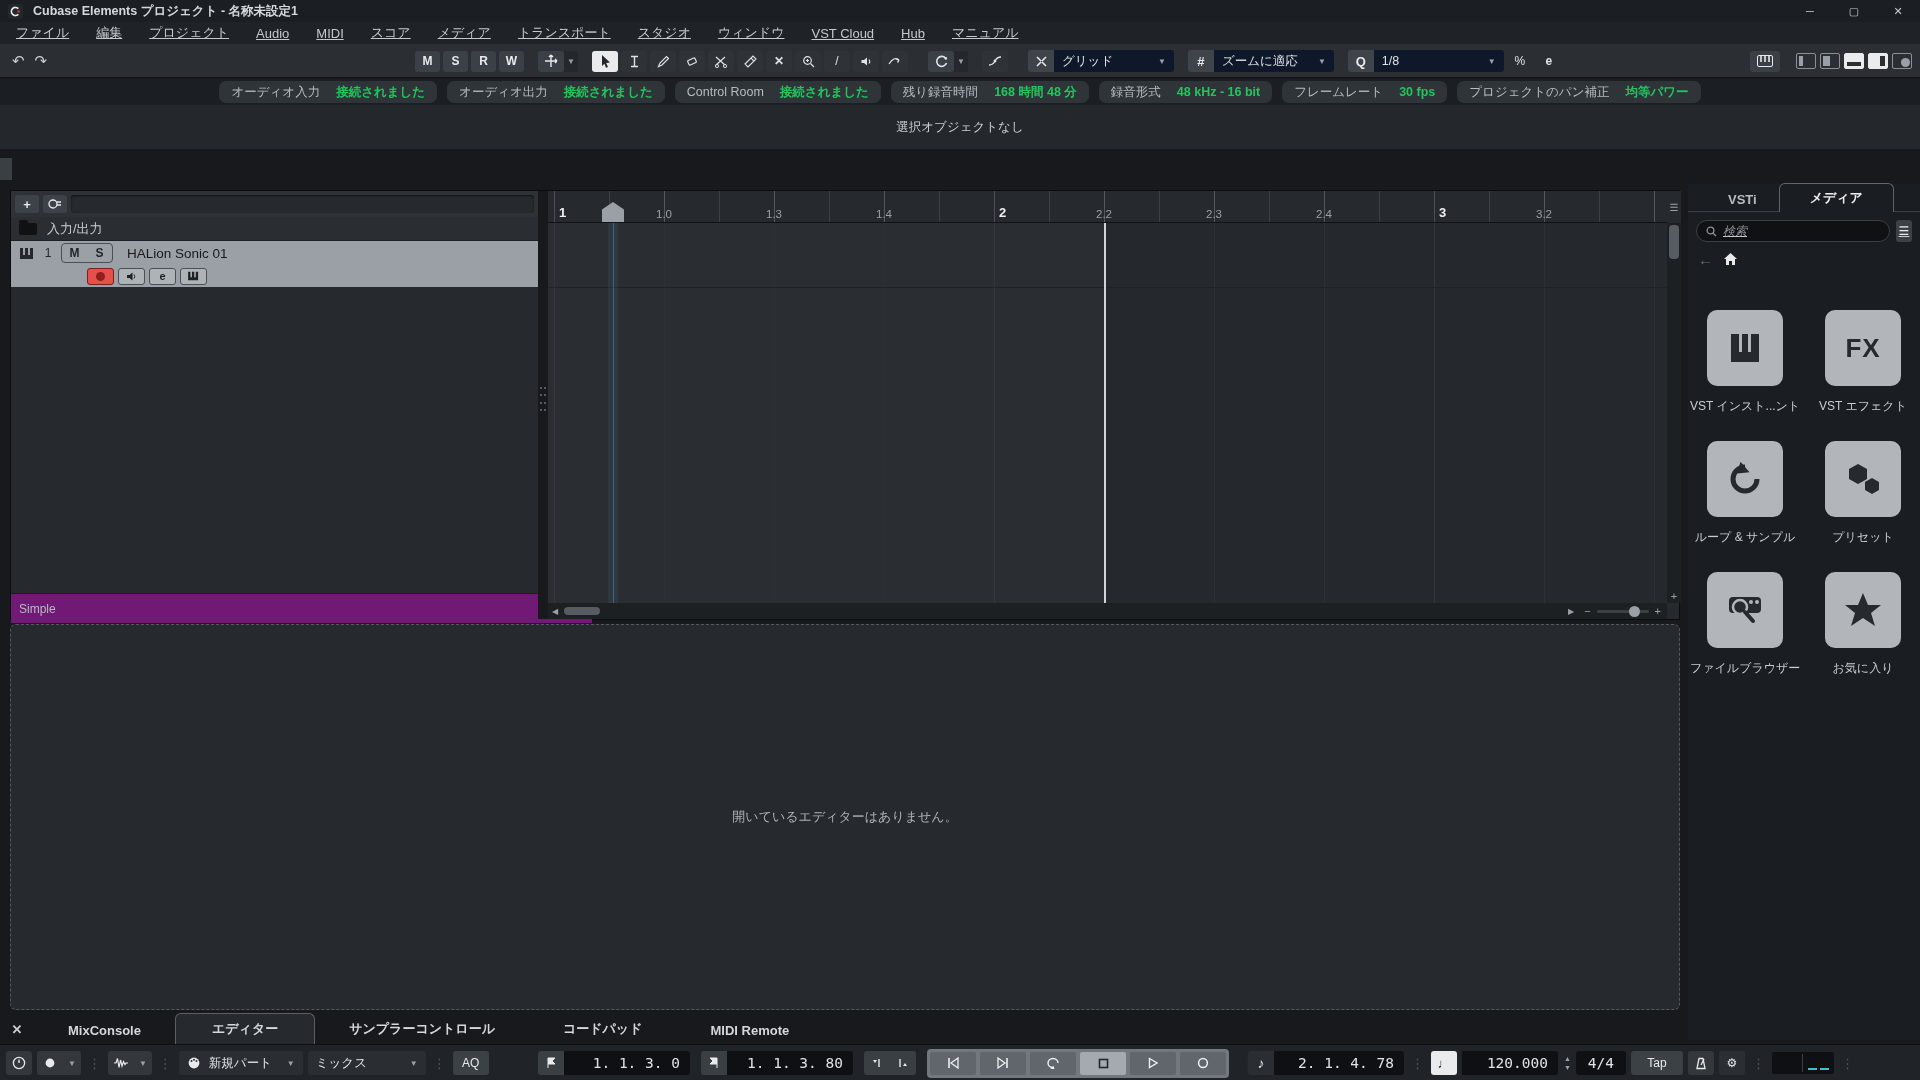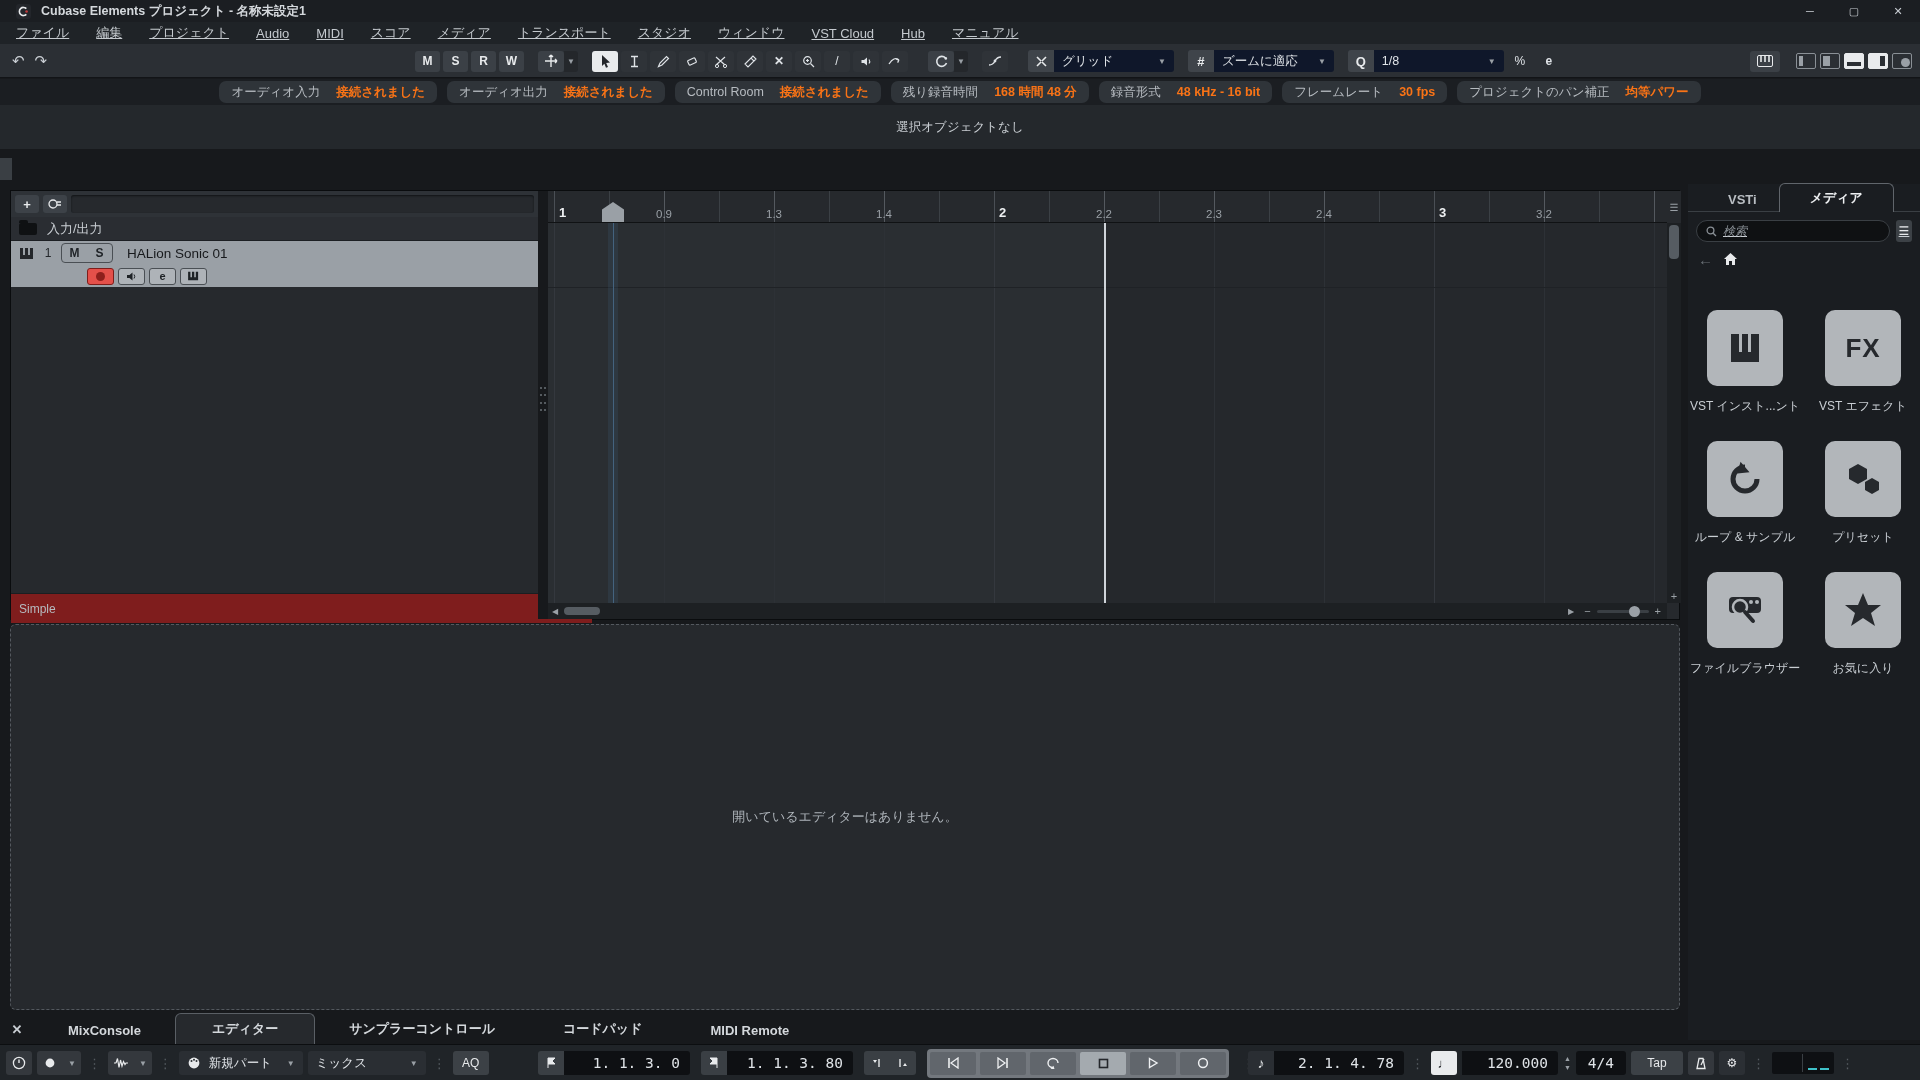--- a/index.html
+++ b/index.html
@@ -4,21 +4,21 @@
 <style>
   * { margin:0; padding:0; box-sizing:border-box; }
   html,body { background:#101214; }
   .screen {
     position:relative; width:1920px; height:1080px; overflow:hidden;
     background:#17191c; font-family:"Liberation Sans",sans-serif; color:#c9ced3;
     font-size:13px;
   }
   
   .titlebar { position:absolute; left:0; top:0; width:1920px; height:22px;
-    background:#1b1e22; display:flex; align-items:center;padding-left:8px; }
+    background:#1b1e22; display:flex; align-items:center; }
   .appicon { width:15px; height:15px; margin:0 10px 0 8px; border-radius:3px;
     background:#23262b; position:relative; flex:none; }
   .appicon svg { position:absolute; inset:1px; }
   .title-text { font-size:12.5px; color:#d4d8dc; font-weight:bold; }
   .wincontrols { position:absolute; right:0; top:0; height:22px; display:flex; }
   .winbtn { width:44px; height:22px; display:flex; align-items:center; justify-content:center;
     color:#c9ced3; font-size:11px; }
   
   .menubar { position:absolute; left:0; top:22px; width:1920px; height:22px;
     background:#1f2327; display:flex; align-items:center; gap:27px; padding-left:16px;
@@ -50,21 +50,21 @@
   .zbtn { width:20px; height:16px; border:1px solid #8a9096; border-radius:2px; position:relative; background:transparent; }
   .zbtn.on { background:#e9ebed; border-color:#e9ebed; }
   .zfill { position:absolute; background:#9aa0a6; }
   .zbtn.on .zfill { background:#2b2f34; }
   
   .statusbar { position:absolute; left:0; top:79px; width:1920px; height:26px;
     background:#1b1e22; display:flex; align-items:center; justify-content:center; gap:10px; }
   .pill { background:#2f3439; border-radius:7px; height:22px; display:flex; align-items:center;
     gap:16px; padding:0 12px; font-size:12.5px; }
   .pill .pl { color:#b6bbc0; }
-  .pill .pv { color:#f97316; font-weight:bold; }
+  .pill .pv { color:#22c55e; font-weight:bold; }
   
   .infoline { position:absolute; left:0; top:105px; width:1920px; height:44px;
     background:#24282c; display:flex; align-items:center; justify-content:center;
     font-size:12.5px; color:#c9ced3; }
   .left-handle { position:absolute; left:0; top:158px; width:12px; height:22px; background:#3a3f44; }
   
   .project { position:absolute; left:10px; top:190px; width:1670px; height:430px;
     background:#26292d; border:1px solid #0a0c0e; }
   .list-toolbar { position:absolute; left:0; top:0; width:527px; height:26px; background:#2e3237;
     display:flex; align-items:center; gap:4px; padding:0 4px; }
@@ -83,21 +83,21 @@
   .msbtn { width:25px; height:18px; background:#aeb3b8; border:1px solid #4a4f54; border-radius:3px;
     font-weight:bold; font-size:12px; color:#1e2226; display:flex; align-items:center; justify-content:center; }
   .ms-wrap { display:flex; border:1px solid #4a4f54; border-radius:4px; }
   .ms-wrap .msbtn { border:none; background:transparent; }
   .tr-name { font-size:13.5px; color:#17191c; margin-left:6px; }
   .tr-bot { display:flex; align-items:center; gap:4px; padding-left:76px; height:22px; }
   .tsub { width:27px; height:17px; background:#aeb3b8; border:1px solid #4a4f54; border-radius:3px;
     display:flex; align-items:center; justify-content:center; font-size:11px; font-weight:bold; color:#1e2226; }
   .tsub.rec { background:#e4504a; border-color:#7e1d1a; }
   .recdot { width:9px; height:9px; border-radius:50%; background:#8e1f1c; }
-  .simple-row { position:absolute; left:0; top:402px; width:581px; height:30px; background:#7f1d1d;
+  .simple-row { position:absolute; left:0; top:402px; width:581px; height:30px; background:#701a75;
     border-top:1px solid #1b1e21; display:flex; align-items:center; padding:0 8px; font-size:12px; color:#b6bbc0; }
   .simple-icons { margin-left:auto; display:flex; gap:14px; color:#9aa0a6; font-size:10px; align-items:center; }
   .splitter { position:absolute; left:527px; top:0; width:10px; height:428px; background:#17191c; }
   .split-dots { position:absolute; left:2px; top:196px; width:6px; height:26px;
     display:grid; grid-template-columns:2px 2px; gap:3px 2px; }
   .split-dots i { width:2px; height:2px; background:#6a7076; border-radius:50%; }
   
   .ruler { position:absolute; left:537px; top:0; width:1119px; height:32px; background:#26292d;
     border-bottom:1px solid #101214;
     background-image:
@@ -508,21 +508,21 @@
           <i></i>
           <i></i>
           <i></i>
           <i></i>
           <i></i>
       </div>
     </div>
 
     <div class="ruler">
       <span class="rlabel bar" style="left:11px">1</span>
-      <span class="rlabel" style="left:116px;transform:translateX(-50%)">0.9</span>
+      <span class="rlabel" style="left:116px;transform:translateX(-50%)">1.0</span>
       <span class="rlabel" style="left:226px;transform:translateX(-50%)">1.3</span>
       <span class="rlabel" style="left:336px;transform:translateX(-50%)">1.4</span>
       <span class="rlabel bar" style="left:451px">2</span>
       <span class="rlabel" style="left:556px;transform:translateX(-50%)">2.2</span>
       <span class="rlabel" style="left:666px;transform:translateX(-50%)">2.3</span>
       <span class="rlabel" style="left:776px;transform:translateX(-50%)">2.4</span>
       <span class="rlabel bar" style="left:891px">3</span>
       <span class="rlabel" style="left:996px;transform:translateX(-50%)">3.2</span>
       <div class="playhead"></div>
     </div>

